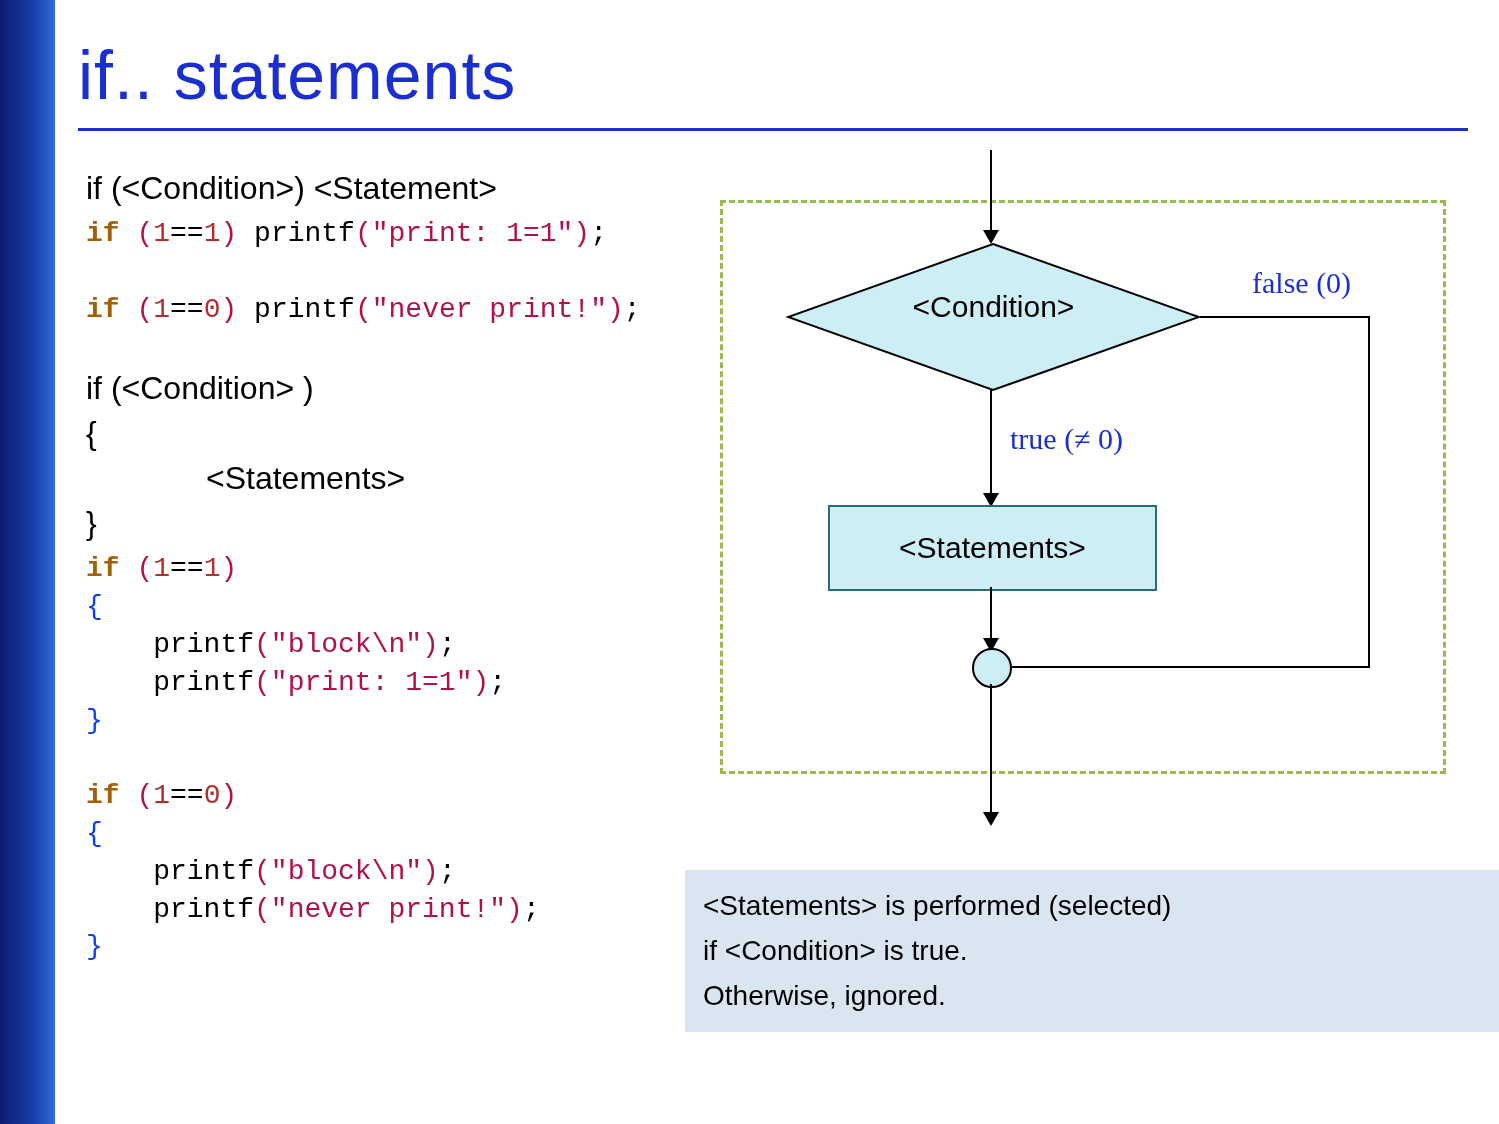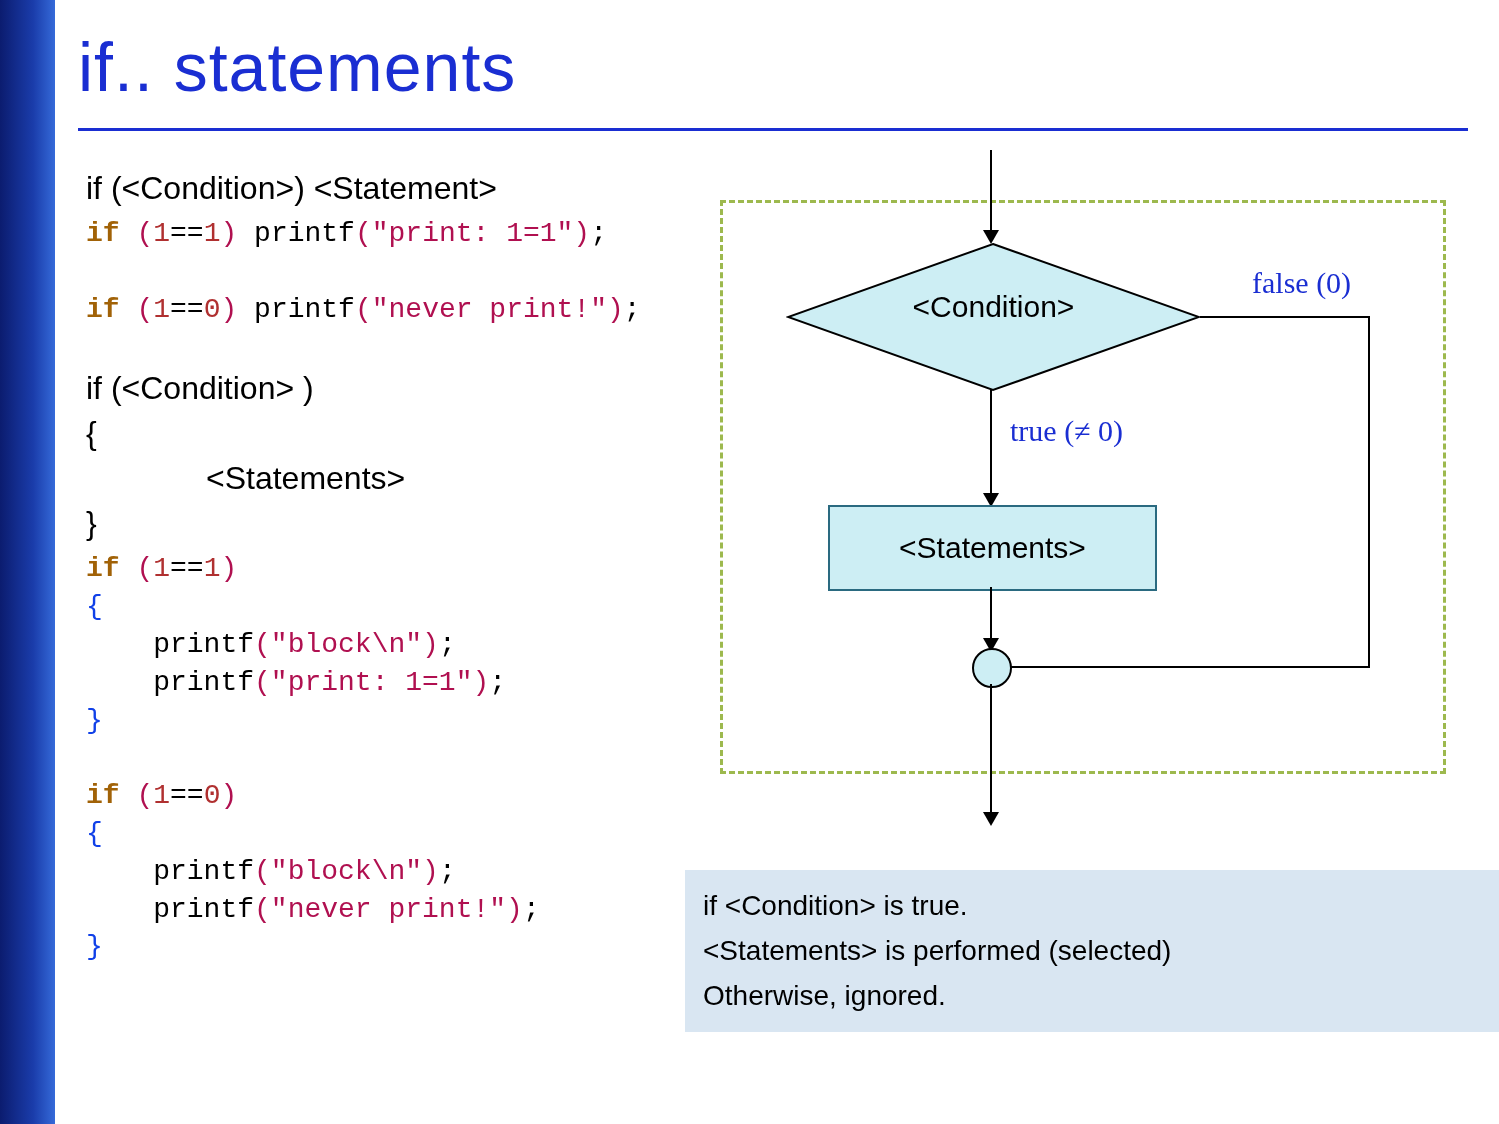--- a/index.html
+++ b/index.html
@@ -6,21 +6,21 @@
 .slide { width: 1499px; height: 1124px; position: relative; background: #fff; overflow: hidden; }
 
 
 .sidebar {
   position: absolute; left: 0; top: 0; width: 55px; height: 1124px;
   background: linear-gradient(to right, #0b1c6f 0%, #1a3caa 60%, #356ad9 100%);
 }
 
 
 .title {
-  position: absolute; left: 78px; top: 28px;
+  position: absolute; left: 78px; top: 36px;
   font-family: Verdana, Geneva, sans-serif;
   font-size: 68px; color: #1a2ed2; letter-spacing: 1px;
 }
 .title-underline {
   position: absolute; left: 78px; top: 128px; width: 1390px; height: 3px;
   background: #1a2ed2;
 }
 
 
 .col-left { position: absolute; left: 86px; top: 170px; width: 590px; }
@@ -146,36 +146,36 @@
       <div class="arrow-line-h" style="left:500px; top:166px; width:170px;"></div>
       <div class="arrow-down" style="left:668px; top:166px; height:350px;"></div>
       <div class="arrow-line-h" style="left:308px; top:516px; width:362px;"></div>
       <div class="arrow-head-left" style="left:296px; top:508px;"></div>
 
       <div class="lbl" style="left:552px; top:116px;">false (0)</div>
 
       <div class="arrow-down" style="left:290px; top:240px; height:115px;">
         <div class="head"></div>
       </div>
-      <div class="lbl" style="left:310px; top:264px;">true (≠ 0)</div>
+      <div class="lbl" style="left:310px; top:272px;">true (≠ 0)</div>
 
       <div class="rect-box">
         <span>&lt;Statements&gt;</span>
       </div>
 
       <div class="arrow-down" style="left:290px; top:437px; height:63px;">
         <div class="head"></div>
       </div>
 
       <div class="merge-circle"></div>
 
       <div class="arrow-down" style="left:290px; top:534px; height:140px;">
         <div class="head"></div>
       </div>
     </div>
   </div>
 
   <div class="explain">
+    <div>&lt;Statements&gt; is performed (selected)</div>
     <div>if &lt;Condition&gt; is true.</div>
-    <div>&lt;Statements&gt; is performed (selected)</div>
     <div>Otherwise, ignored.</div>
   </div>
 </div>
 
 </body></html>

